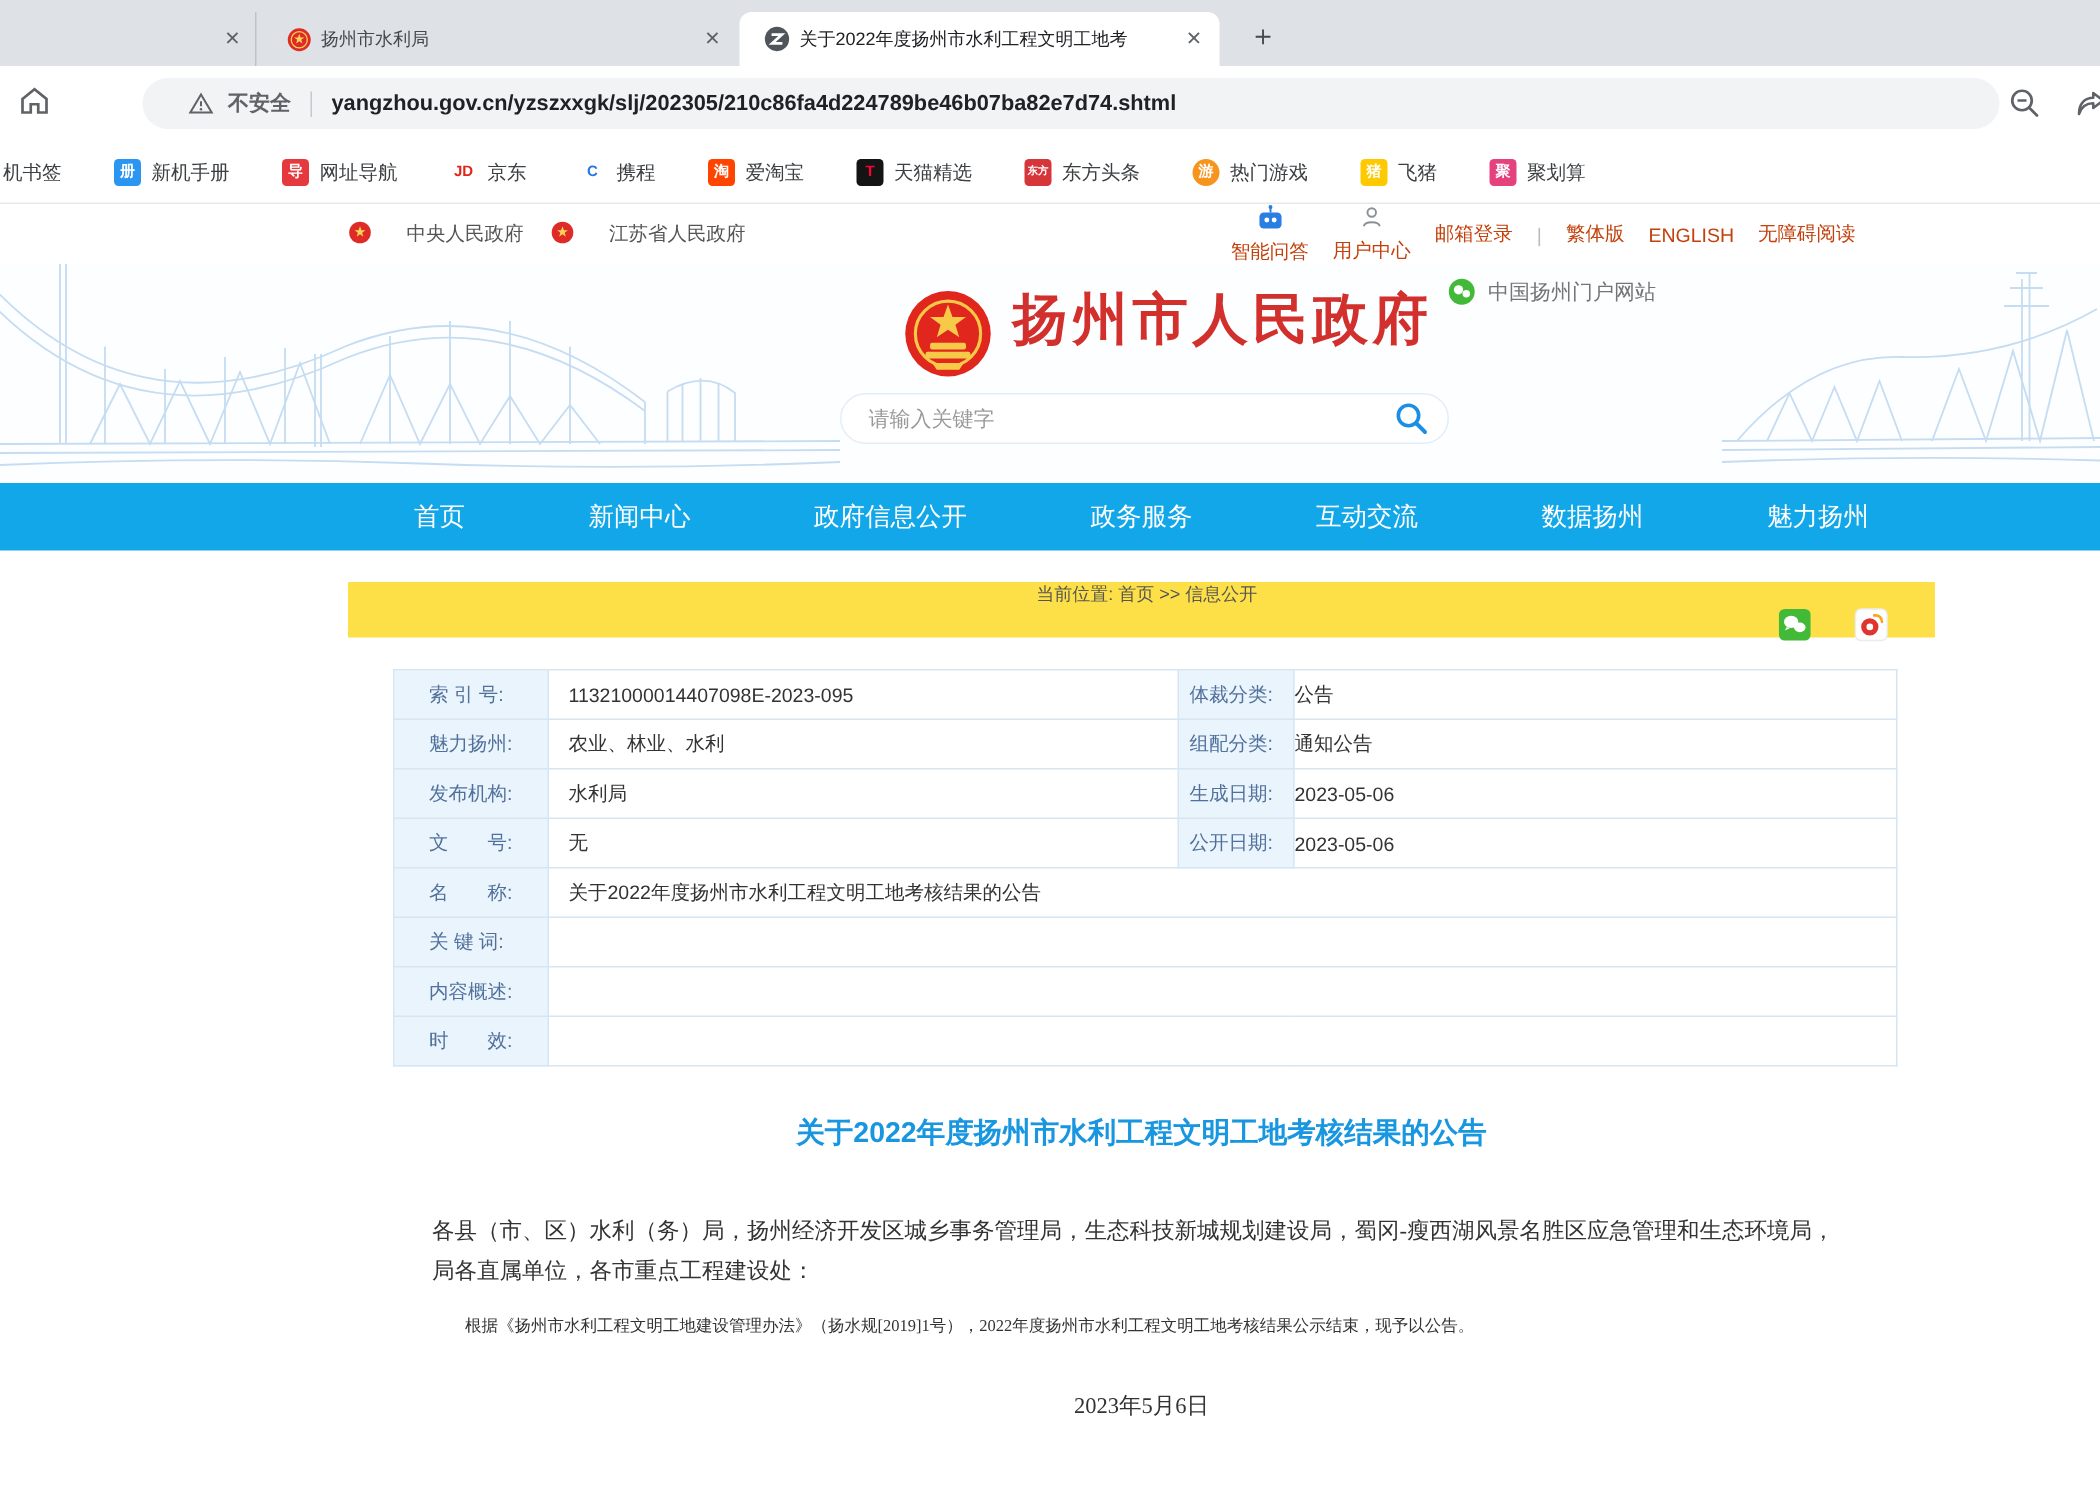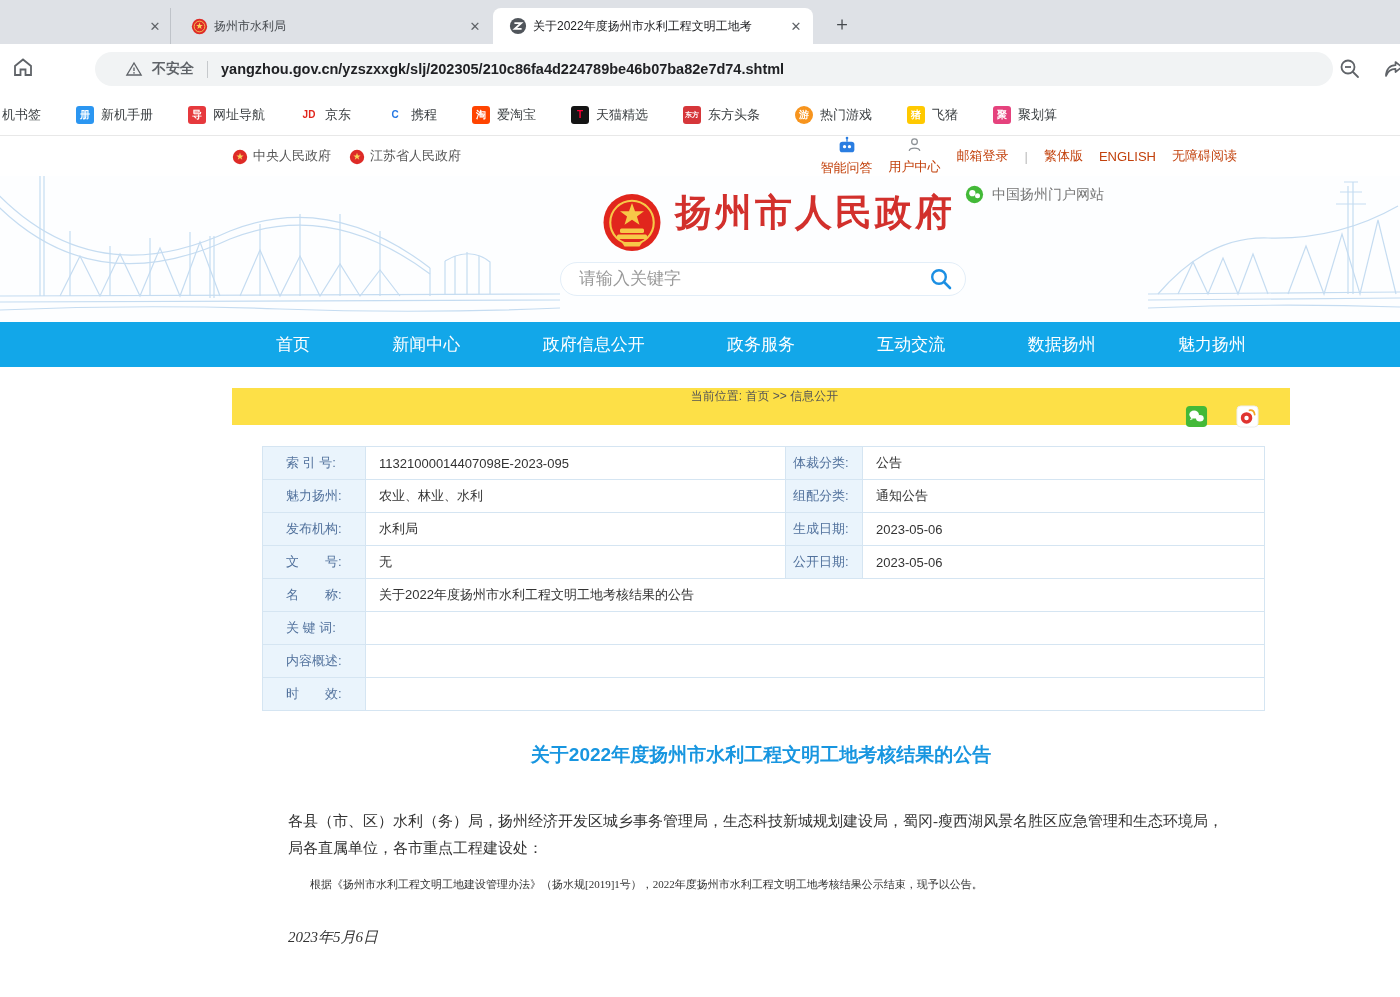--- a/index.html
+++ b/index.html
@@ -38,64 +38,64 @@
   .bm-ico.small { font-size:7px; }
   .bm-ico.round { border-radius:50%; }
 
   
   .container { width:1058px; margin-left:232px; }
   .utilbar { height:40px; background:#fff; }
   .utilbar .container { height:40px; display:flex; align-items:center;
                         justify-content:space-between; font-size:13px; color:#555; }
   .util-left, .util-right { display:flex; align-items:center; gap:18px; }
   .util-right { padding-right:53px; gap:16px; }
-  .gov-link { display:flex; align-items:flex-end; gap:5px; }
+  .gov-link { display:flex; align-items:flex-start; gap:23px; }
   .u-item { display:flex; align-items:center; gap:5px; color:#c2410c;flex-direction:column; }
   .u-sep { color:#bbb; }
 
   .banner { position:relative; height:146px; background:#fdfeff; overflow:hidden; }
   .banner svg.art { position:absolute; top:0; }
   .portal { position:absolute; left:965px; top:9px; display:flex; align-items:center; gap:8px;
             font-size:14px; color:#757575; }
   .logo { position:absolute; left:601px; top:15px; display:flex; gap:12px; }
   .logo-txt { display:flex; flex-direction:column; }
   .site-title { font-size:37px; font-weight:bold; color:#d2302c; letter-spacing:3px;
                 line-height:44px; }
   .site-url { font-size:13px; color:#4d4d4d; letter-spacing:5.5px; margin-top:2px; }
   .search { position:absolute; left:560px; top:86px; width:406px; height:34px; background:#fff;
             border:1px solid #e3eef8; border-radius:17px; display:flex; align-items:center; }
   .search input { flex:1; border:none; outline:none; background:transparent; padding:0 18px;
-                  font-size:17px; color:#c2410c; font-family:inherit; }
+                  font-size:14px; color:#c2410c; font-family:inherit; }
   .search input::placeholder { color:#9a9a9a; }
   .search-btn { margin-right:12px; display:flex; }
 
   .nav { height:45px; background:#12a7e9; }
   .nav .container { display:flex; justify-content:space-between; padding:0 44px;
                     line-height:45px; }
   .nav-item { color:#fff; font-size:17px; }
 
   .crumb { margin-top:21px; height:37px; background:#fde047; display:flex; align-items:center;
            padding:0 13px; font-size:12px; color:#555;flex-direction:column; }
   .crumb-txt { margin-left:7px; }
   .crumb-icons { margin-left:auto; display:flex; gap:28px; align-items:center; padding-right:18px; }
 
   table.meta { width:1003px; margin:21px 0 0 30px; border-collapse:collapse; font-size:13px; }
   table.meta td { border:1px solid #d5e5f2; height:33px; }
   td.lbl { background:#eaf4fc; color:#51719c; width:103px; padding-left:23px; }
   td.lbl2 { background:#eaf4fc; color:#51719c; width:77px; padding-left:7px; }
   td.val { color:#333; padding-left:13px; width:420px; }
-  td.val2 { color:#333; padding-left:13px; }
+  td.val2 { color:#333; padding-left:0; }
 
   .article { padding:0 56px 0 56px; color:#333;
              font-family:"Liberation Serif","DejaVu Serif",serif; }
   .art-title { margin-top:31px; text-align:center; font-size:19px; font-weight:bold;
                color:#1896e0; font-family:"Liberation Sans","DejaVu Sans",sans-serif; }
   .para1 { margin-top:40px; font-size:15px; line-height:27px; }
   .para2 { margin-top:9px; font-size:11px; line-height:27px; text-indent:2em; }
-  .art-date { margin-top:30px; text-align:left; font-size:15px;font-style:italic; }
+  .art-date { margin-top:30px; text-align:center; font-size:15px; }
 </style>
 </head>
 <body>
 
 <div class="tabbar">
   <div class="tab tab-cut">
     <span class="tab-x">✕</span>
   </div>
   <div class="tab tab-inactive">
     <span style="margin-left:12px;display:flex;">

